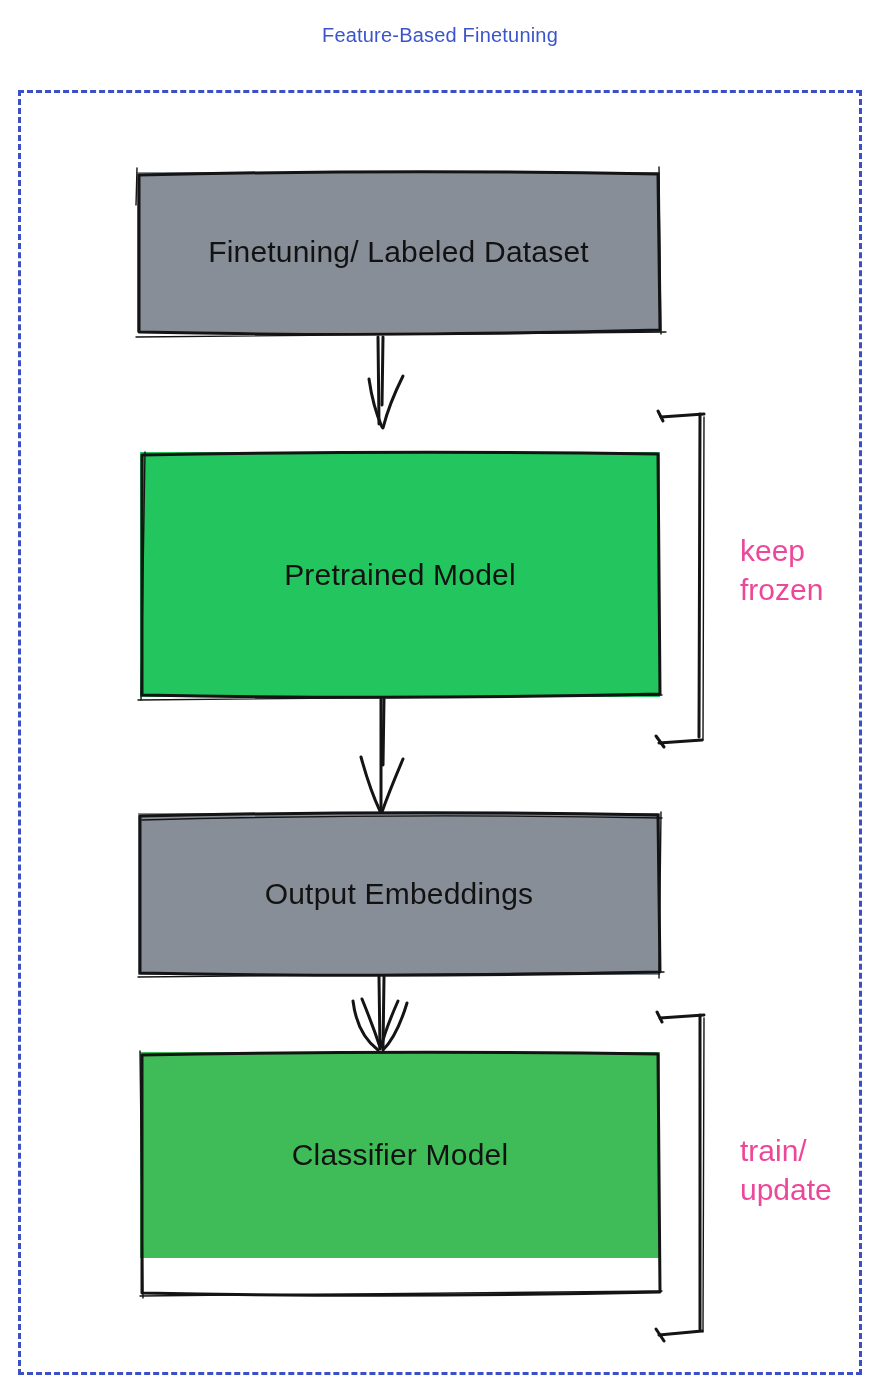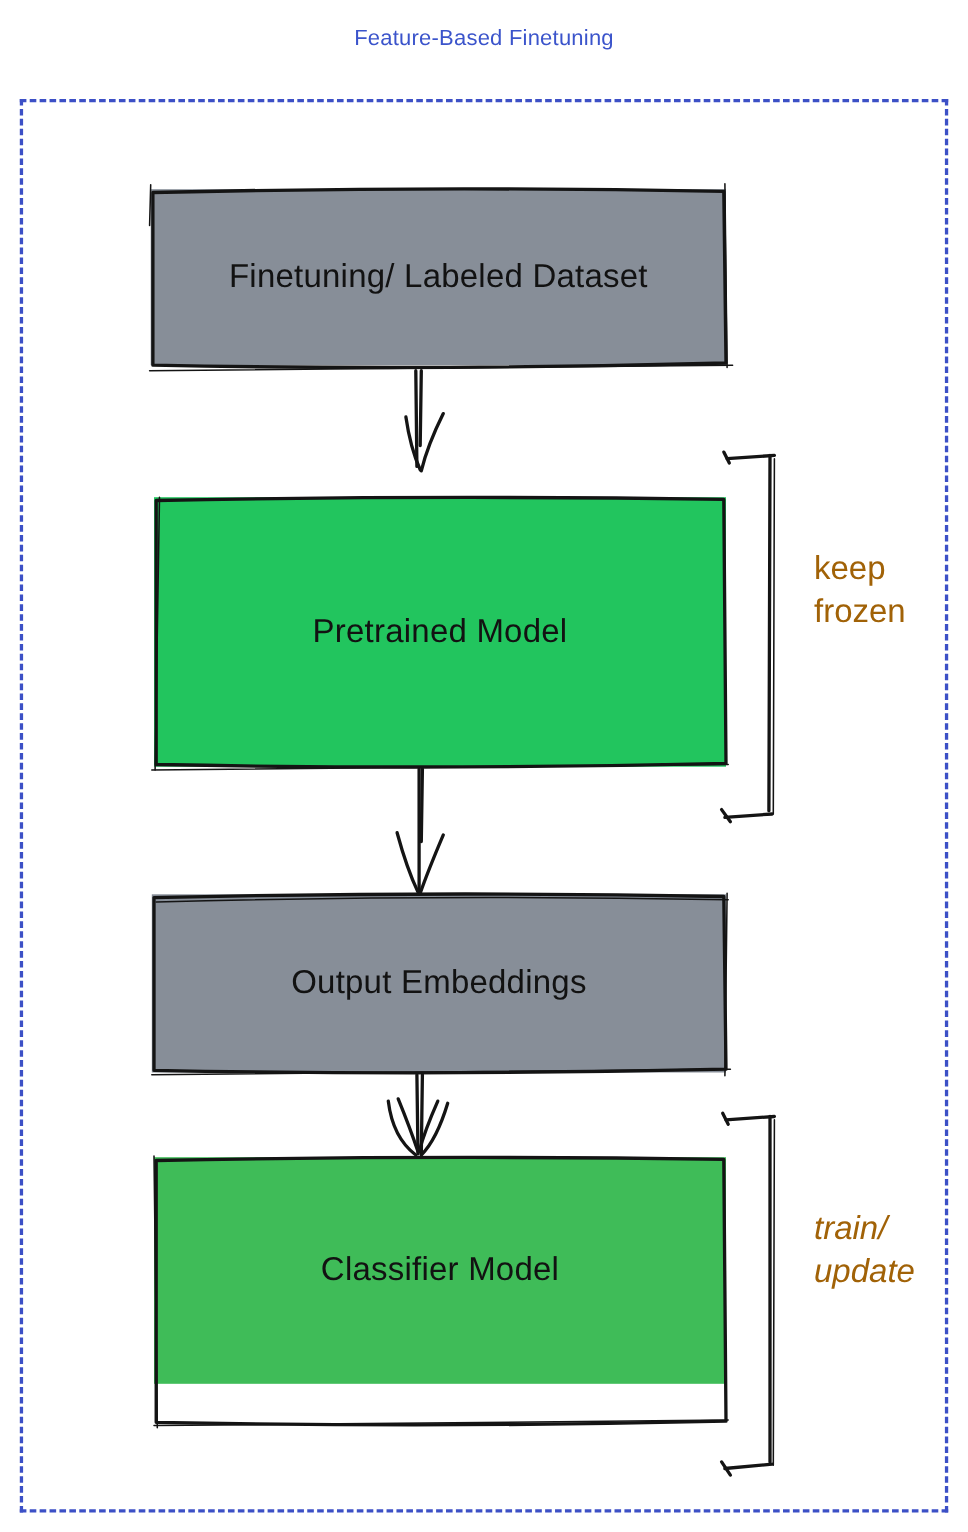--- a/index.html
+++ b/index.html
@@ -46,25 +46,26 @@
     letter-spacing: 0.2px;
   }
   .box1 { left: 137px; top: 172px; width: 523px; height: 160px; }
   .box2 { left: 140px; top: 452px; width: 520px; height: 245px; }
   .box3 { left: 138px; top: 813px; width: 522px; height: 162px; }
   .box4 { left: 140px; top: 1052px; width: 520px; height: 206px; }
   .annotation {
     position: absolute;
     font-size: 30px;
     line-height: 39px;
-    color: #a16207;
+    color: #ec4899;
     white-space: pre-line;
+    margin-top: 34px;
   }
   .a1 { left: 740px; top: 497px; }
-  .a2 { left: 740px; top: 1097px; font-style: italic; }
+  .a2 { left: 740px; top: 1097px; }
   .strokes {
     position: absolute;
     left: 0;
     top: 0;
     width: 880px;
     height: 1393px;
     pointer-events: none;
   }
   .strokes path {
     fill: none;

